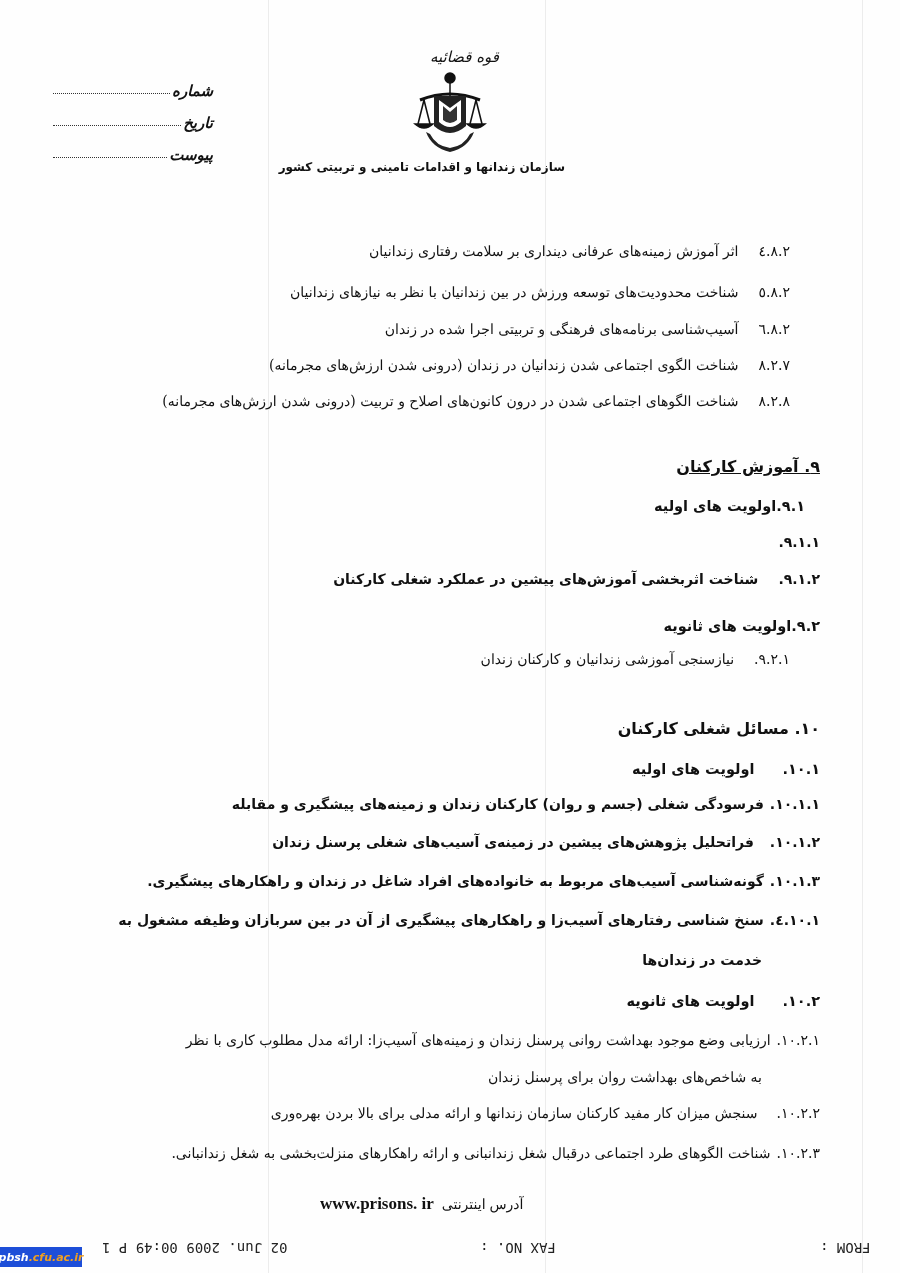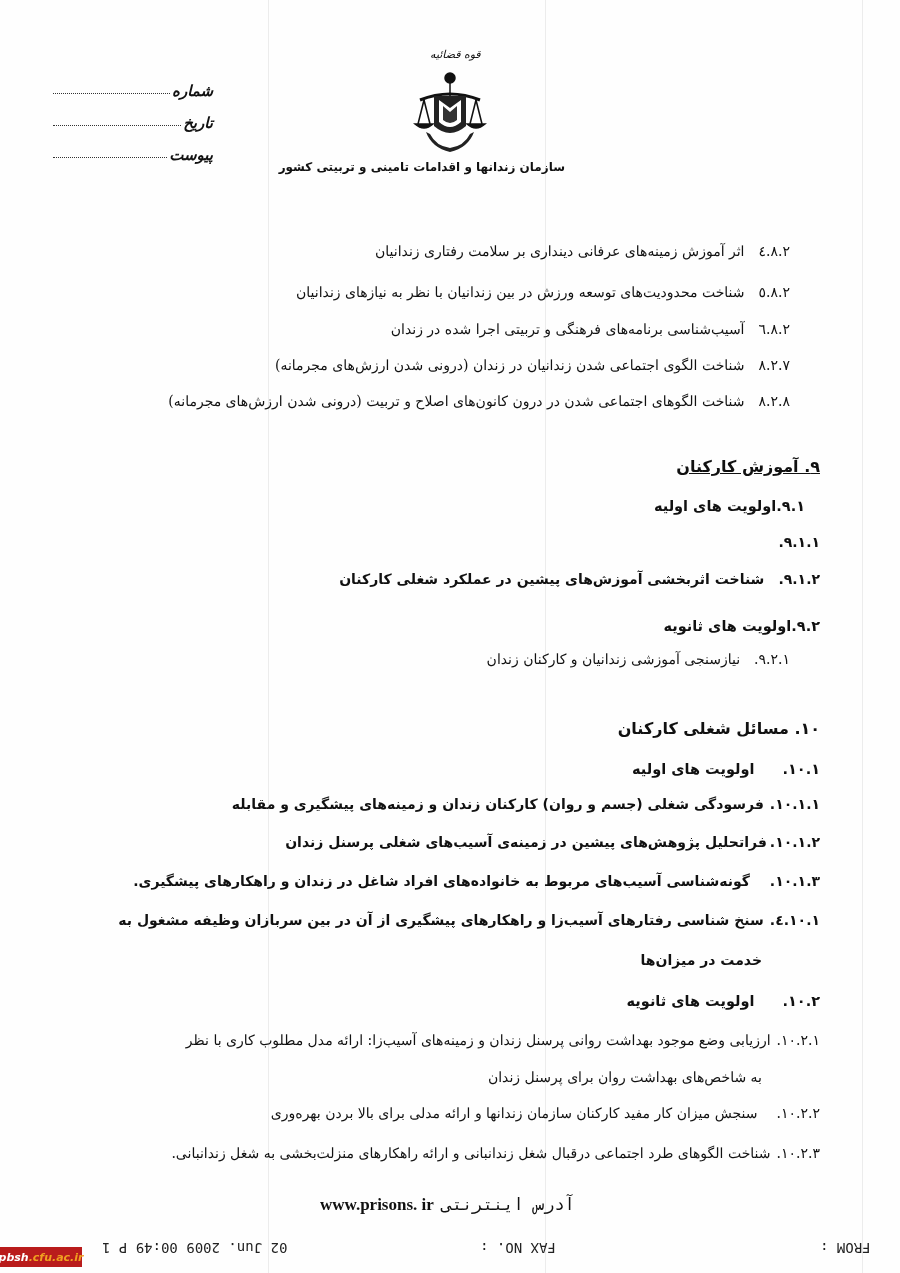--- a/index.html
+++ b/index.html
@@ -61,21 +61,21 @@
       top: 48px;
       width: 76px;
       height: 110px;
     }
     .emblem-caption {
       position: absolute;
       left: 430px;
       top: 48px;
       font-family: "DejaVu Serif", serif;
       font-style: italic;
-      font-size: 11px;
+      font-size: 15px;
       direction: rtl;
       white-space: nowrap;
     }
     .org-name {
       position: absolute;
       left: 300px;
       top: 160px;
       width: 265px;
       text-align: right;
       direction: rtl;
@@ -85,21 +85,21 @@
     }
     
     .line {
       position: absolute;
       direction: rtl;
       white-space: nowrap;
       display: flex;
       align-items: baseline;
     }
     .line .num {
-      margin-left: 14px;
+      margin-left: 20px;
       white-space: nowrap;
     }
     .plain {
       font-family: "DejaVu Serif", serif;
       font-size: 14px;
     }
     .bold {
       font-family: "DejaVu Sans", sans-serif;
       font-weight: bold;
       font-size: 14px;
@@ -118,22 +118,22 @@
       position: absolute;
       left: 320px;
       top: 1194px;
       direction: rtl;
       display: flex;
       align-items: baseline;
       gap: 8px;
       white-space: nowrap;
     }
     .footer-url .label {
-      font-family: Liberation Mono, monospace;
-      font-size: 17px;
+      font-family: Liberation Sans, sans-serif;
+      font-size: 14px;
     }
     .footer-url .url {
       font-family: "Liberation Serif", serif;
       font-weight: bold;
       font-size: 17px;
       direction: ltr;
     }
     .fax-strip {
       position: absolute;
       top: 1240px;
@@ -142,21 +142,21 @@
       color: #222;
       transform: rotate(180deg);
       white-space: nowrap;
     }
     .watermark {
       position: absolute;
       left: 0;
       top: 1247px;
       width: 82px;
       height: 20px;
-      background: #b91c1c;
+      background: #1d4ed8;
       display: flex;
       align-items: center;
       justify-content: center;
       font-family: "DejaVu Sans", sans-serif;
       font-style: italic;
       font-weight: bold;
       font-size: 11px;
       color: #fff;
     }
     .watermark .accent { color: #f0a020; }
@@ -244,32 +244,32 @@
   <div class="line heading" style="right:80px; top:719px;">۱۰. مسائل شغلی کارکنان</div>
   <div class="line subheading" style="right:80px; top:761px;">
     <span class="num" style="margin-left:28px">۱۰.۱.</span>
     <span>اولویت های اولیه</span>
   </div>
   <div class="line bold" style="right:80px; top:796px;">
     <span class="num" style="margin-left:6px">۱۰.۱.۱.</span>
     <span>فرسودگی شغلی (جسم و روان) کارکنان زندان و زمینه‌های پیشگیری و مقابله</span>
   </div>
   <div class="line bold" style="right:80px; top:834px;">
-    <span class="num" style="margin-left:3px">۱۰.۱.۲.</span>
+    <span class="num" style="margin-left:16px">۱۰.۱.۲.</span>
     <span>فراتحلیل پژوهش‌های پیشین در زمینه‌ی آسیب‌های شغلی پرسنل زندان</span>
   </div>
   <div class="line bold" style="right:80px; top:873px;">
-    <span class="num" style="margin-left:20px">۱۰.۱.۳.</span>
+    <span class="num" style="margin-left:6px">۱۰.۱.۳.</span>
     <span>گونه‌شناسی آسیب‌های مربوط به خانواده‌های افراد شاغل در زندان و راهکارهای پیشگیری.</span>
   </div>
   <div class="line bold" style="right:80px; top:912px;">
     <span class="num" style="margin-left:6px">۱۰.۱.٤.</span>
     <span>سنخ شناسی رفتارهای آسیب‌زا و راهکارهای پیشگیری از آن در بین سربازان وظیفه مشغول به</span>
   </div>
-  <div class="line bold" style="right:138px; top:952px;">خدمت در میزان‌ها</div>
+  <div class="line bold" style="right:138px; top:952px;">خدمت در زندان‌ها</div>
 
   <div class="line subheading" style="right:80px; top:993px;">
     <span class="num" style="margin-left:28px">۱۰.۲.</span>
     <span>اولویت های ثانویه</span>
   </div>
   <div class="line plain" style="right:80px; top:1032px;">
     <span class="num" style="margin-left:6px">۱۰.۲.۱.</span>
     <span>ارزیابی وضع موجود بهداشت روانی پرسنل زندان و زمینه‌های آسیب‌زا: ارائه مدل مطلوب کاری با نظر</span>
   </div>
   <div class="line plain" style="right:138px; top:1069px;">به شاخص‌های بهداشت روان برای پرسنل زندان</div>

